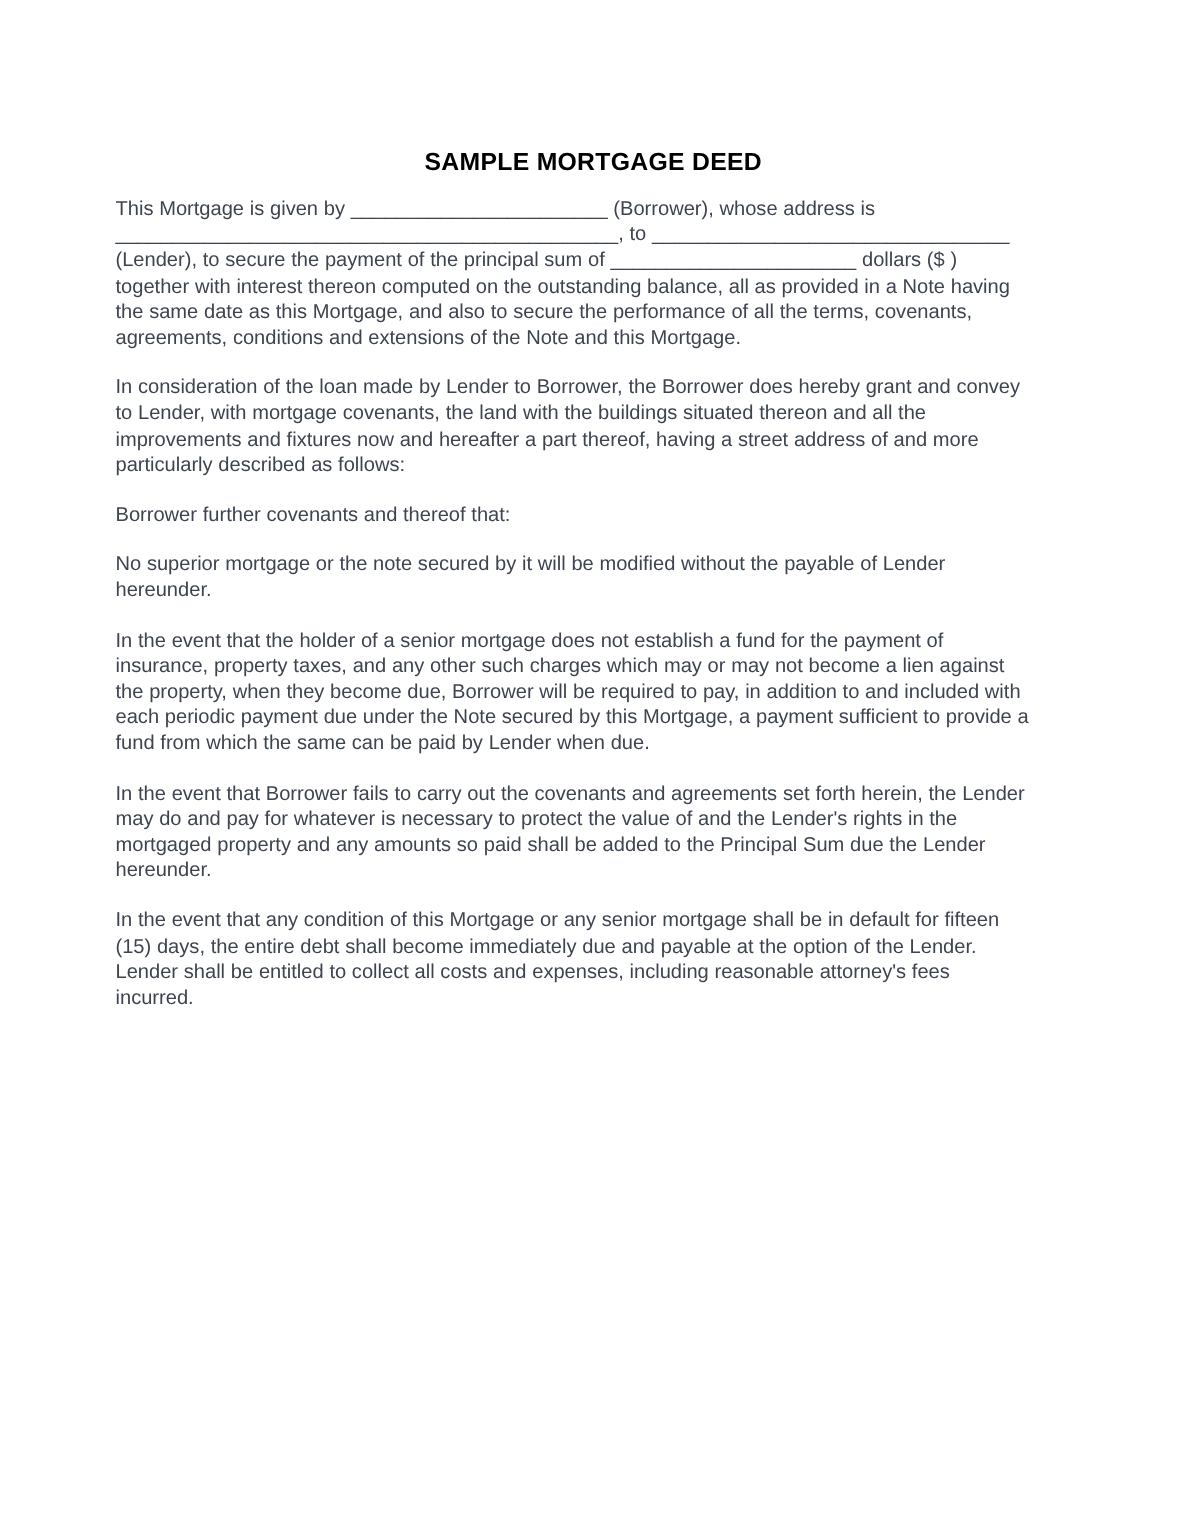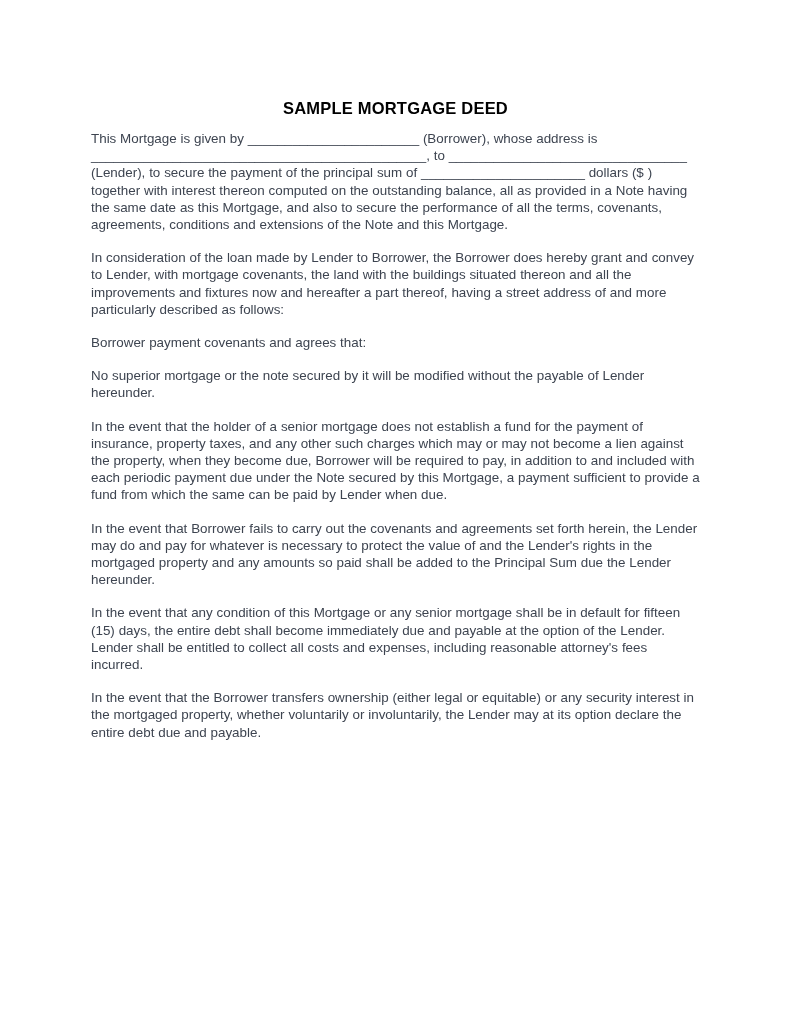--- a/index.html
+++ b/index.html
@@ -28,21 +28,21 @@
     text-align: center;
     font-size: 16.5px;
     font-weight: bold;
     color: #000000;
     letter-spacing: 0.2px;
     font-family: "Liberation Sans", sans-serif;
   }
   .doc-body {
     position: absolute;
     top: 130px;
-    left: 91px;
+    left: 77px;
     width: 612px;
   }
   .para {
     margin: 0 0 16px 0;
     font-size: 13.4px;
     line-height: 17.2px;
     color: #3d4450;
     text-align: left;
     font-family: "Liberation Sans", sans-serif;
     white-space: pre-wrap;
@@ -55,21 +55,20 @@
 </head>
 <body>
 
 <div class="page">
 
   <h1 class="doc-title">SAMPLE MORTGAGE DEED</h1>
 
   <div class="doc-body">
     <p class="para">This Mortgage is given by _______________________ (Borrower), whose address is _____________________________________________, to ________________________________ (Lender), to secure the payment of the principal sum of ______________________ dollars ($ ) together with interest thereon computed on the outstanding balance, all as provided in a Note having the same date as this Mortgage, and also to secure the performance of all the terms, covenants, agreements, conditions and extensions of the Note and this Mortgage.</p>
     <p class="para">In consideration of the loan made by Lender to Borrower, the Borrower does hereby grant and convey to Lender, with mortgage covenants, the land with the buildings situated thereon and all the improvements and fixtures now and hereafter a part thereof, having a street address of and more particularly described as follows:</p>
-    <p class="para">Borrower payment covenants and agrees that:</p>
+    <p class="para">Borrower further covenants and thereof that:</p>
     <p class="para">No superior mortgage or the note secured by it will be modified without the payable of Lender hereunder.</p>
     <p class="para">In the event that the holder of a senior mortgage does not establish a fund for the payment of insurance, property taxes, and any other such charges which may or may not become a lien against the property, when they become due, Borrower will be required to pay, in addition to and included with each periodic payment due under the Note secured by this Mortgage, a payment sufficient to provide a fund from which the same can be paid by Lender when due.</p>
     <p class="para">In the event that Borrower fails to carry out the covenants and agreements set forth herein, the Lender may do and pay for whatever is necessary to protect the value of and the Lender's rights in the mortgaged property and any amounts so paid shall be added to the Principal Sum due the Lender hereunder.</p>
     <p class="para">In the event that any condition of this Mortgage or any senior mortgage shall be in default for fifteen (15) days, the entire debt shall become immediately due and payable at the option of the Lender. Lender shall be entitled to collect all costs and expenses, including reasonable attorney's fees incurred.</p>
-    <p class="para">In the event that the Borrower transfers ownership (either legal or equitable) or any security interest in the mortgaged property, whether voluntarily or involuntarily, the Lender may at its option declare the entire debt due and payable.</p>
   </div>
 
 </div>
 
 </body></html>

